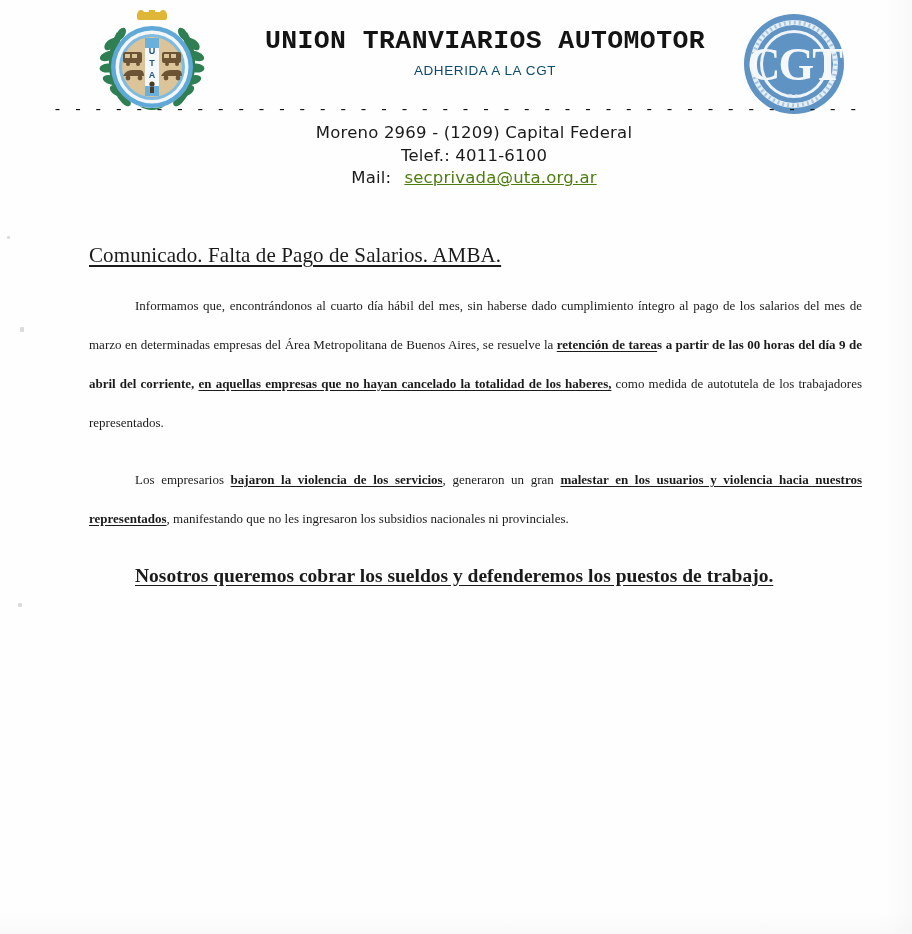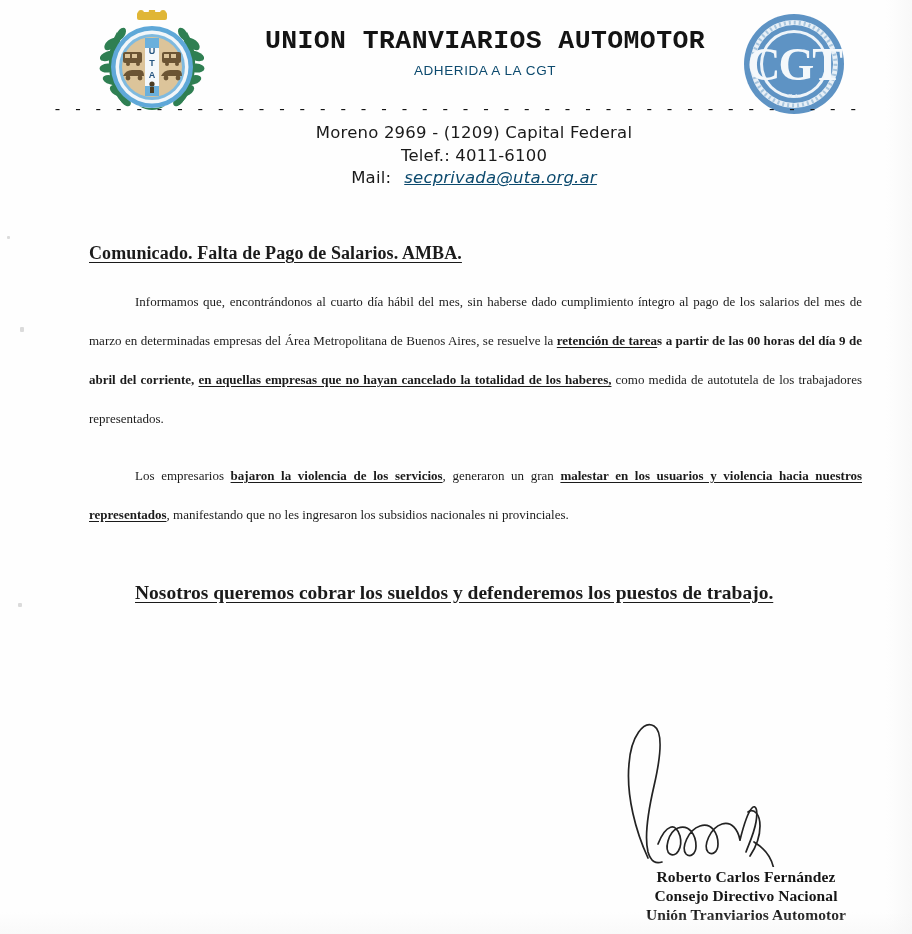--- a/index.html
+++ b/index.html
@@ -86,56 +86,55 @@
     letter-spacing: 0.2px;
     padding-left: 36px;
   }
   #mail-line {
     margin-top: 2px;
   }
   #mail-label {
     color: #1a1a1a;
   }
   #mail-address {
-    color: #0c4a6e;
+    color: #4d7c0f;
     text-decoration: underline;
     margin-left: 13px;
-    font-style: italic;
   }
 
   
   #body-area {
     position: absolute;
     left: 89px;
     top: 243px;
     width: 773px;
   }
   #comunicado-title {
     font-family: "Liberation Serif", serif;
-    font-weight: bold;
-    font-size: 18px;
+    font-weight: normal;
+    font-size: 21px;
     text-decoration: underline;
     text-underline-offset: 3px;
     letter-spacing: 0.1px;
     display: inline-block;
   }
   .para {
     font-family: "Liberation Serif", serif;
     font-size: 13px;
     line-height: 39px;
     text-align: justify;
     text-justify: inter-word;
     margin-top: 18px;
     text-indent: 46px;
   }
   .b { font-weight: bold; }
   .bu { font-weight: bold; text-decoration: underline; text-underline-offset: 2px; }
   #closing-para {
     text-indent: 46px;
-    margin-top: 42px;
+    margin-top: 21px;
     font-family: "Liberation Serif", serif;
     font-size: 19.5px;
     line-height: 34px;
   }
   #closing-statement {
     font-weight: bold;
     text-decoration: underline;
     text-underline-offset: 3px;
   }
 
@@ -319,40 +318,20 @@
       <span id="comunicado-title">Comunicado. Falta de Pago de Salarios. AMBA.</span>
     </div>
 
     <p class="para"><span>Informamos que, encontrándonos al cuarto día hábil del mes, sin haberse dado cumplimiento íntegro al pago de los salarios del mes de marzo en determinadas empresas del Área Metropolitana de Buenos Aires, se resuelve la </span><span class="bu">retención de tarea</span><span class="b">s a partir de las 00 horas del día 9 de abril del corriente, </span><span class="bu">en aquellas empresas que no hayan cancelado la totalidad de los haberes,</span><span> como medida de autotutela de los trabajadores representados.</span></p>
 
     <p class="para"><span>Los empresarios </span><span class="bu">bajaron la violencia de los servicios</span><span>, generaron un gran </span><span class="bu">malestar en los usuarios y violencia hacia nuestros representados</span><span>, manifestando que no les ingresaron los subsidios nacionales ni provinciales.</span></p>
 
     <p id="closing-para"><span id="closing-statement">Nosotros queremos cobrar los sueldos y defenderemos los puestos de trabajo.</span></p>
   </div>
 
-  <div id="signature-block">
-    <div id="signature-mark">
-      <svg width="300" height="155" viewBox="0 0 300 155">
-        <g fill="none" stroke="#232323" stroke-width="1.7" stroke-linecap="round">
-
-          <path d="M52 146 C40 120 30 84 33 52 C35 24 48 8 58 14 C68 20 64 48 58 74 C52 100 48 124 52 140 C55 150 60 152 66 150"></path>
-
-          <path d="M62 132 C70 112 80 110 84 124 C87 136 80 146 74 142 C68 138 72 120 82 116 C94 112 100 124 100 134 C100 142 94 146 90 142 C85 136 92 118 104 114 C116 110 122 122 122 132 C122 140 116 144 112 140 C107 134 114 116 126 112 C136 109 142 118 144 128"></path>
-
-          <path d="M144 128 C148 112 152 100 156 96 C160 92 162 98 160 110 C158 122 152 134 150 140"></path>
-          <path d="M152 100 C158 96 164 102 164 114 C164 126 158 138 154 144"></path>
-
-          <path d="M158 130 C168 136 176 146 178 158 C180 174 172 190 166 200"></path>
-        </g>
-      </svg>
-    </div>
-    <div class="sig-line">Roberto Carlos Fernández</div>
-    <div class="sig-line">Consejo Directivo Nacional</div>
-    <div class="sig-line">Unión Tranviarios Automotor</div>
-  </div>
 
   <div class="speck" style="left:20px; top:327px; width:4px; height:5px;"></div>
   <div class="speck" style="left:18px; top:603px; width:4px; height:4px;"></div>
   <div class="speck" style="left:7px; top:236px; width:3px; height:3px;"></div>
 
   <div id="edge-shade-right"></div>
   <div id="edge-shade-bottom"></div>
 </div>
 
 </body></html>

